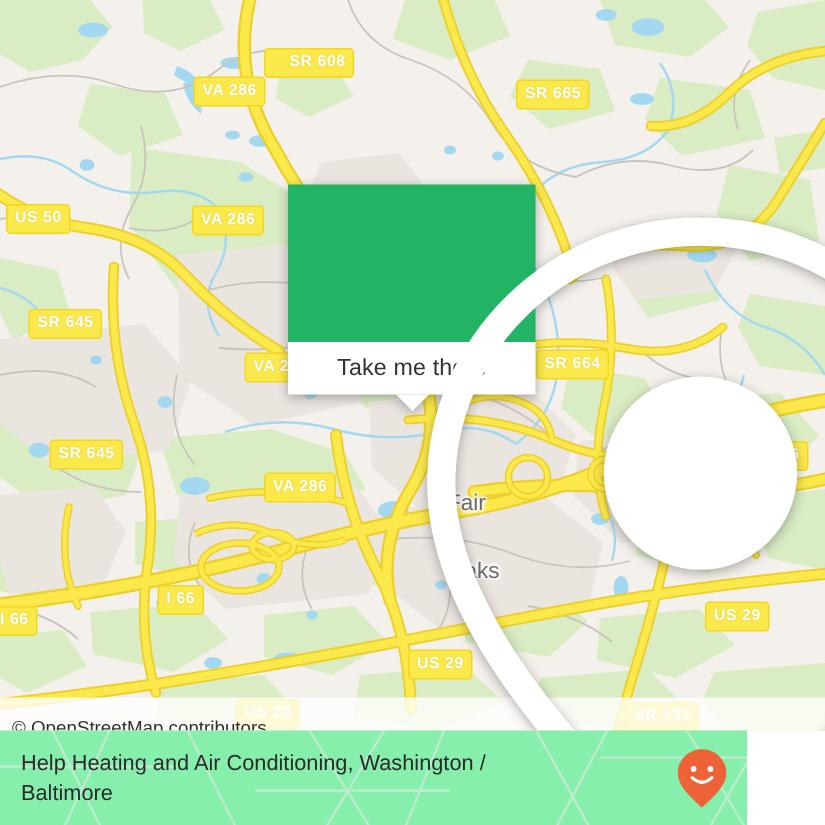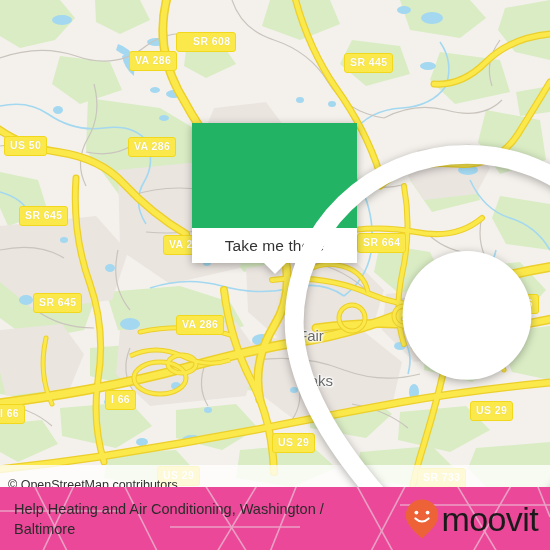--- a/index.html
+++ b/index.html
@@ -91,22 +91,22 @@
     position:absolute;left:50%;top:140px;
     margin-left:-11px;
     width:0;height:0;
     border-left:11px solid transparent;
     border-right:11px solid transparent;
     border-top:11px solid #ffffff;
   }
 
   
   .footer{
-    position:absolute;left:0;top:487px;width:550px;height:63px;
-    background:#ec4899;
+    position:absolute;left:0;top:487px;width:498px;height:63px;
+    background:#86efac;
     overflow:hidden;
   }
   .footer-bg{position:absolute;left:0;top:0;width:550px;height:63px;opacity:.55;}
   .footer-inner{
     position:relative;
     height:63px;
     display:flex;align-items:center;justify-content:space-between;
     padding:0 12px 0 14px;
     box-sizing:border-box;
   }
@@ -347,21 +347,21 @@
       </g>
     </svg>
 
     <div class="place" style="left:298px;top:298px;width:44px;">
       <div>Fair</div>
       <div>Oaks</div>
     </div>
 
     <div class="shield" style="left:176px;top:32px;padding-left:16px;">SR 608</div>
     <div class="shield" style="left:129px;top:51px;">VA 286</div>
-    <div class="shield" style="left:344px;top:53px;">SR 445</div>
+    <div class="shield" style="left:344px;top:53px;">SR 665</div>
     <div class="shield" style="left:4px;top:136px;">US 50</div>
     <div class="shield" style="left:128px;top:137px;">VA 286</div>
     <div class="shield" style="left:19px;top:206px;">SR 645</div>
     <div class="shield" style="left:357px;top:233px;">SR 664</div>
     <div class="shield" style="left:163px;top:235px;">VA 286</div>
     <div class="shield" style="left:33px;top:293px;">SR 645</div>
     <div class="shield" style="left:508px;top:294px;">I 66</div>
     <div class="shield" style="left:176px;top:315px;">VA 286</div>
     <div class="shield" style="left:411px;top:330px;">US 50</div>
     <div class="shield" style="left:105px;top:390px;">I 66</div>
@@ -411,18 +411,17 @@
     </svg>
     <div class="footer-inner">
       <div class="footer-title">Help Heating and Air Conditioning, Washington / Baltimore</div>
       <div class="brand">
         <svg width="36" height="42" viewBox="0 0 36 42">
           <path d="M18 1.5 C9 1.5 1.8 8.6 1.8 17.4 C1.8 26.8 12 34.6 18 40.5 C24 34.6 34.2 26.8 34.2 17.4 C34.2 8.6 27 1.5 18 1.5 Z" fill="#ed6337"></path>
           <circle cx="12.4" cy="14.6" r="1.9" fill="#ffffff"></circle>
           <circle cx="23.6" cy="14.6" r="1.9" fill="#ffffff"></circle>
           <path d="M11.4 20.4 q6.6 6.2 13.2 0" fill="none" stroke="#ffffff" stroke-width="2.1" stroke-linecap="round"></path>
         </svg>
-        <span class="brand-word">moovit</span>
       </div>
     </div>
   </div>
 
 </div>
 
 </body></html>

